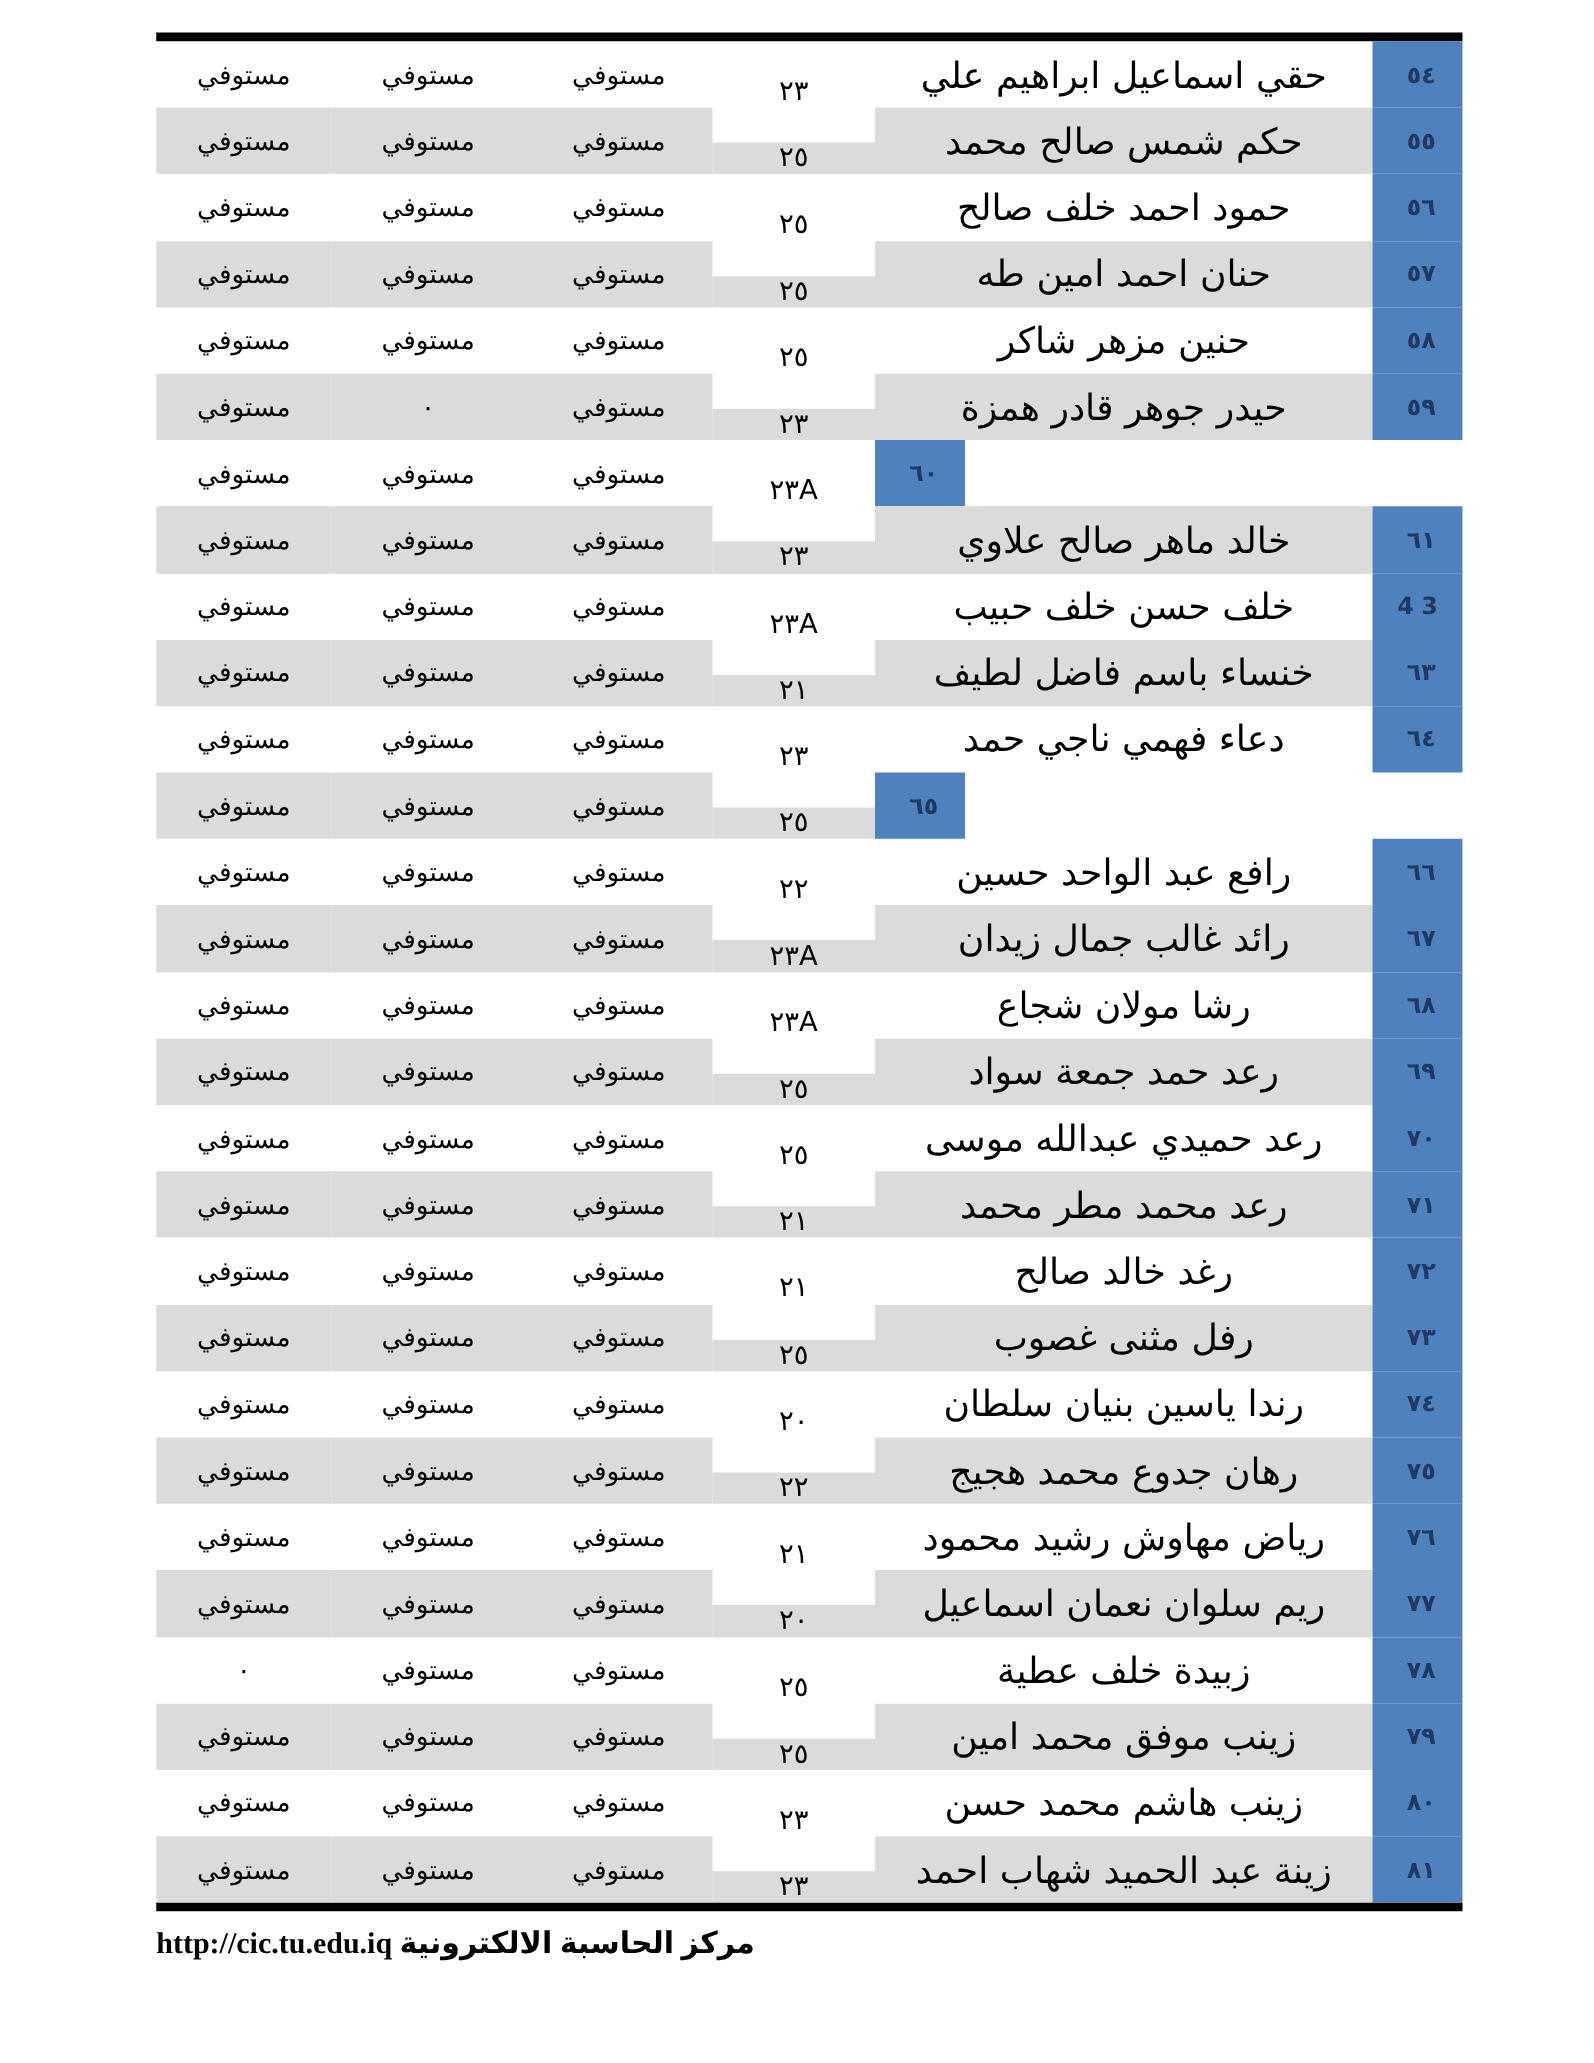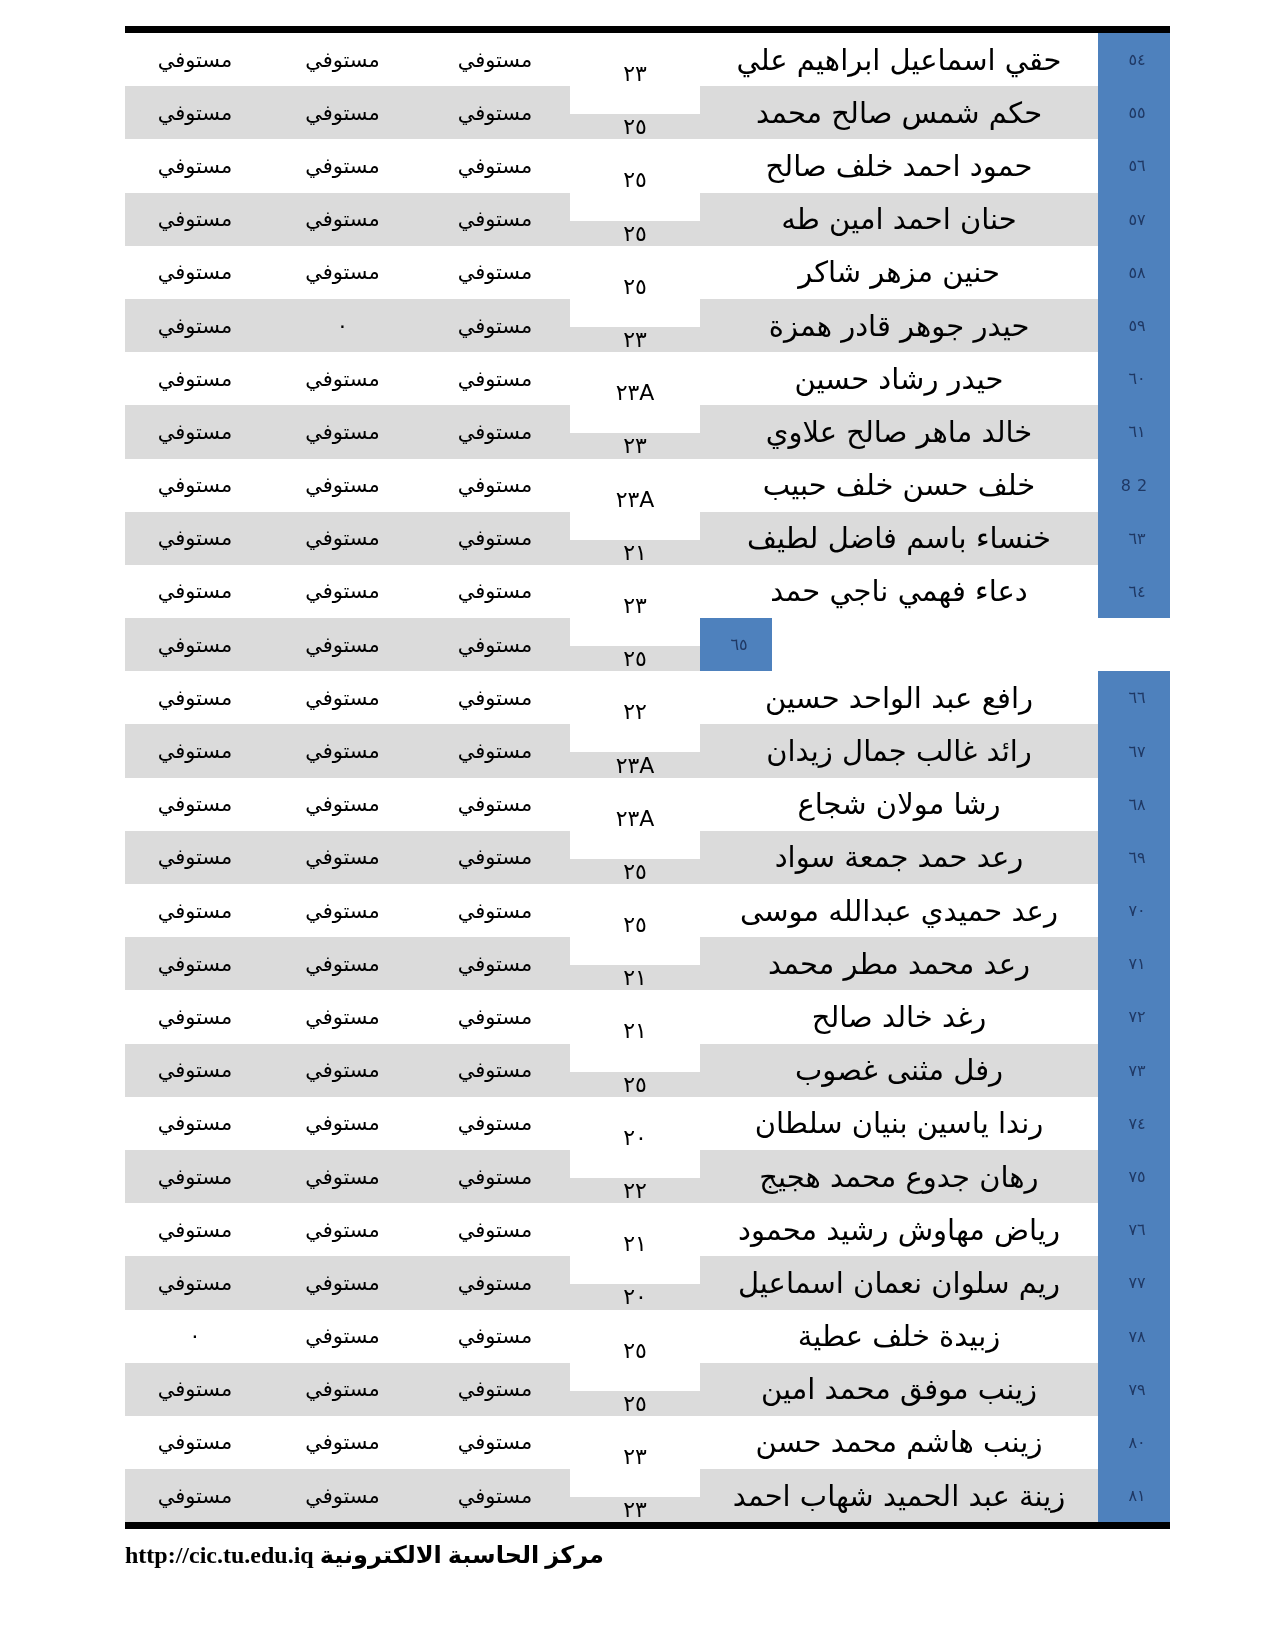--- a/index.html
+++ b/index.html
@@ -24,25 +24,26 @@
   }
   .c-status-left   { width: 140px; font-size: 21px; }
   .c-status-middle { width: 155px; font-size: 21px; }
   .c-status-right  { width: 150px; font-size: 21px; }
   .c-value         { width: 130px; font-size: 22px; direction: ltr; margin-top: 28px; }
   .c-name          { width: 398px; font-size: 29px; direction: rtl; }
   .c-index {
     width: 72px;
     background: var(--accent, #4E81BD);
     color: var(--index-color, #1F3864);
-    font-size: 16px;
+    font-size: 19px;
     letter-spacing: 6px;
     padding-left: 6px;
     box-sizing: border-box;
     direction: ltr;
+    font-weight: bold;
   }
   .row.striped .cell:not(.c-index) { background: var(--stripe, #DBDBDB); }
   .footer {
     position: absolute;
     left: 125px; top: 1538px;
     width: 1045px;
     text-align: left;
     direction: rtl;
     font-weight: bold;
     font-size: 24px;
@@ -102,38 +103,37 @@
     <div class="cell c-status-right">مستوفي</div>
     <div class="cell c-value">٢٣</div>
     <div class="cell c-name">حيدر جوهر قادر همزة</div>
     <div class="cell c-index">٥٩</div>
   </div>
       <div class="row">
     <div class="cell c-status-left">مستوفي</div>
     <div class="cell c-status-middle">مستوفي</div>
     <div class="cell c-status-right">مستوفي</div>
     <div class="cell c-value">٢٣A</div>
-    <div class="cell c-name">حيدر رشاد حسين</div>
     <div class="cell c-index">٦٠</div>
   </div>
       <div class="row striped">
     <div class="cell c-status-left">مستوفي</div>
     <div class="cell c-status-middle">مستوفي</div>
     <div class="cell c-status-right">مستوفي</div>
     <div class="cell c-value">٢٣</div>
     <div class="cell c-name">خالد ماهر صالح علاوي</div>
     <div class="cell c-index">٦١</div>
   </div>
       <div class="row">
     <div class="cell c-status-left">مستوفي</div>
     <div class="cell c-status-middle">مستوفي</div>
     <div class="cell c-status-right">مستوفي</div>
     <div class="cell c-value">٢٣A</div>
     <div class="cell c-name">خلف حسن خلف حبيب</div>
-    <div class="cell c-index">82</div>
+    <div class="cell c-index">43</div>
   </div>
       <div class="row striped">
     <div class="cell c-status-left">مستوفي</div>
     <div class="cell c-status-middle">مستوفي</div>
     <div class="cell c-status-right">مستوفي</div>
     <div class="cell c-value">٢١</div>
     <div class="cell c-name">خنساء باسم فاضل لطيف</div>
     <div class="cell c-index">٦٣</div>
   </div>
       <div class="row">

